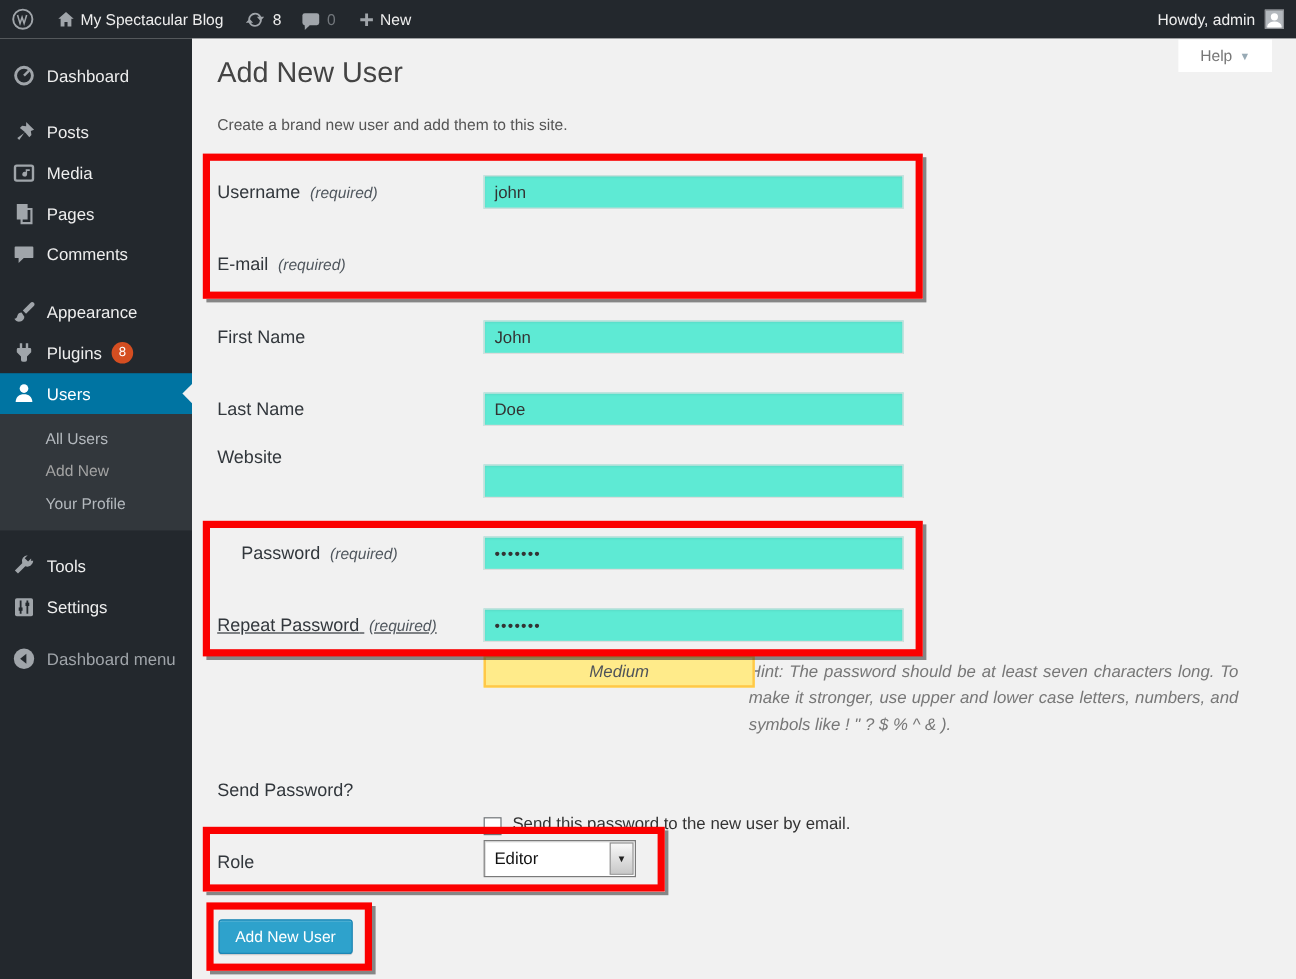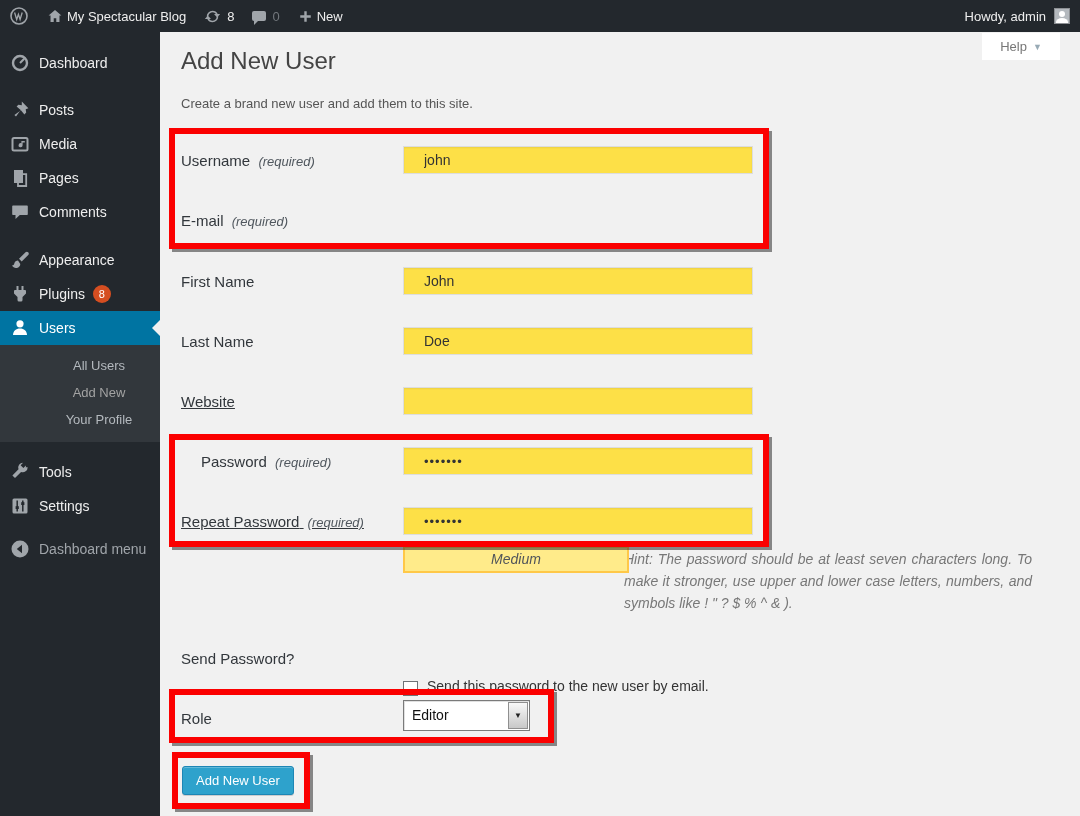--- a/index.html
+++ b/index.html
@@ -26,36 +26,36 @@
   .mg1 { margin-top:14px; } .mg2 { margin-top:13px; } .mg3 { margin-top:14px; } .mg4 { margin-top:13px; } .mg5 { margin-top:9px; }
   .menu-item { height:34px; display:flex; align-items:center; padding-left:10px; cursor:pointer; position:relative; }
   .menu-item .mi-icon { width:20px; height:20px; margin-right:9px; color:#a0a5aa; flex:0 0 20px; }
   .menu-item.active { background:#0074a2; color:#fff; }
   .menu-item.active .mi-icon { color:#fff; }
   .menu-item.active::after { content:""; position:absolute; right:0; top:50%; margin-top:-8px;
     border:8px solid transparent; border-right-color:#f1f1f1; }
   .menu-badge { margin-left:8px; background:#d54e21; color:#fff; font-size:11px; min-width:18px; height:18px;
     border-radius:9px; display:inline-flex; align-items:center; justify-content:center; padding:0 3px; }
   #users-submenu { list-style:none; background:#32373c; padding:7px 0 9px; }
-  #users-submenu li { line-height:27px; padding-left:38px; font-size:13px; color:#b4b9be; cursor:pointer;text-align:center; }
+  #users-submenu li { line-height:27px; padding-left:38px; font-size:13px; color:#b4b9be; cursor:pointer; }
   #users-submenu li.current { color:#a3a3a3; }
   .menu-item.dim, .menu-item.dim .mi-icon { color:#a0a5aa; }
 
   
   #content { position:absolute; top:32px; left:160px; width:920px; height:784px; background:#f1f1f1; }
   #help-btn { position:absolute; left:822px; top:1px; width:78px; height:27px; background:#fff;
     color:#777; font-size:13px; display:flex; align-items:center; justify-content:center; cursor:pointer; }
   #help-btn .tri { font-size:9px; color:#98aab5; margin-left:6px; }
   #page-title { position:absolute; left:21px; top:12px; font-size:24px; font-weight:400; color:#444; line-height:34px; }
   #page-desc { position:absolute; left:21px; top:64px; font-size:13px; color:#555; }
 
   .fieldlabel { position:absolute; left:21px; font-size:15px; color:#32373c; }
   .req { font-style:italic; font-size:13px; color:#50575e; margin-left:4px; }
-  .tinput { position:absolute; left:243px; width:350px; height:28px; background:#fde047; border:1px solid #ddd;
-    box-shadow:inset 0 1px 2px rgba(0,0,0,.07); font-size:14px; color:#333; padding:0 20px;
+  .tinput { position:absolute; left:243px; width:350px; height:28px; background:#5eead4; border:1px solid #ddd;
+    box-shadow:inset 0 1px 2px rgba(0,0,0,.07); font-size:14px; color:#333; padding:0 8px;
     font-family:"Liberation Sans","DejaVu Sans",sans-serif; }
   .pwd { letter-spacing:1px; font-size:13px; }
 
   .redbox { position:absolute; border:6px solid #fb0000; box-shadow:3px 3px 0 rgba(45,45,45,.55); pointer-events:none; }
   #redbox1 { left:9px; top:96px; width:600px; height:121px; }
   #redbox2 { left:9px; top:402px; width:600px; height:113px; }
   #redbox3 { left:9px; top:657px; width:385px; height:54px; }
   #redbox4 { left:12px; top:720px; width:138px; height:57px; }
 
   #strength-meter { position:absolute; left:243px; top:514px; width:226px; height:27px; background:#ffeb8a;
@@ -271,21 +271,21 @@
   <div class="fieldlabel" style="top:241px;">
     <span>First Name</span>
   </div>
   <input class="tinput" style="top: 235px;" type="text" value="John">
 
   <div class="fieldlabel" style="top:301px;">
     <span>Last Name</span>
   </div>
   <input class="tinput" style="top: 295px;" type="text" value="Doe">
 
-  <div class="fieldlabel" style="top:361px;text-decoration:underline;">
+  <div class="fieldlabel" style="top:341px;">
     <span>Website</span>
   </div>
   <input class="tinput" style="top: 355px;" type="text" value="">
 
   <div class="fieldlabel" style="top:421px;margin-left:20px;">
     <span>Password</span>
     <span class="req">(required)</span>
   </div>
   <input class="tinput pwd" style="top: 415px;" type="text" value="•••••••">
 

